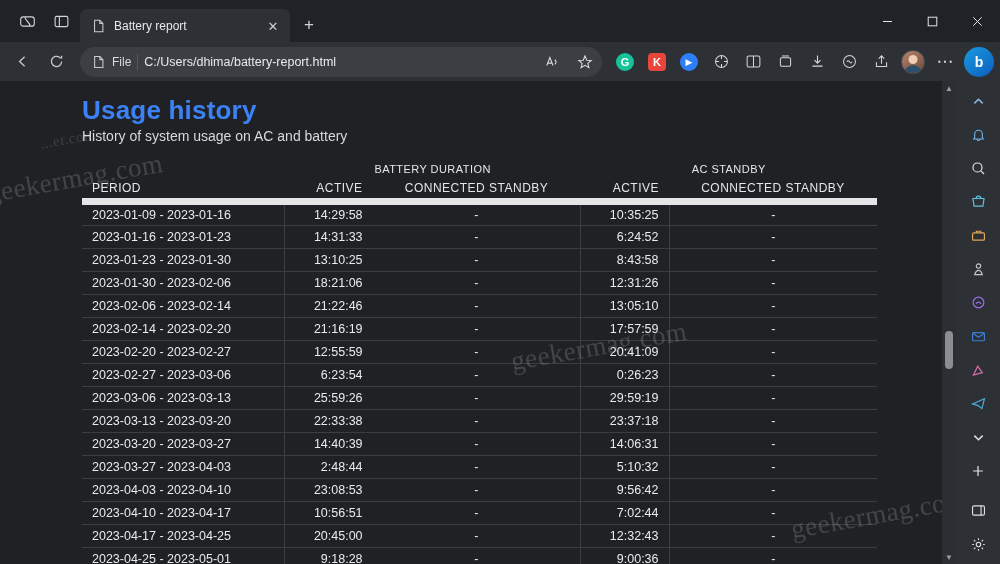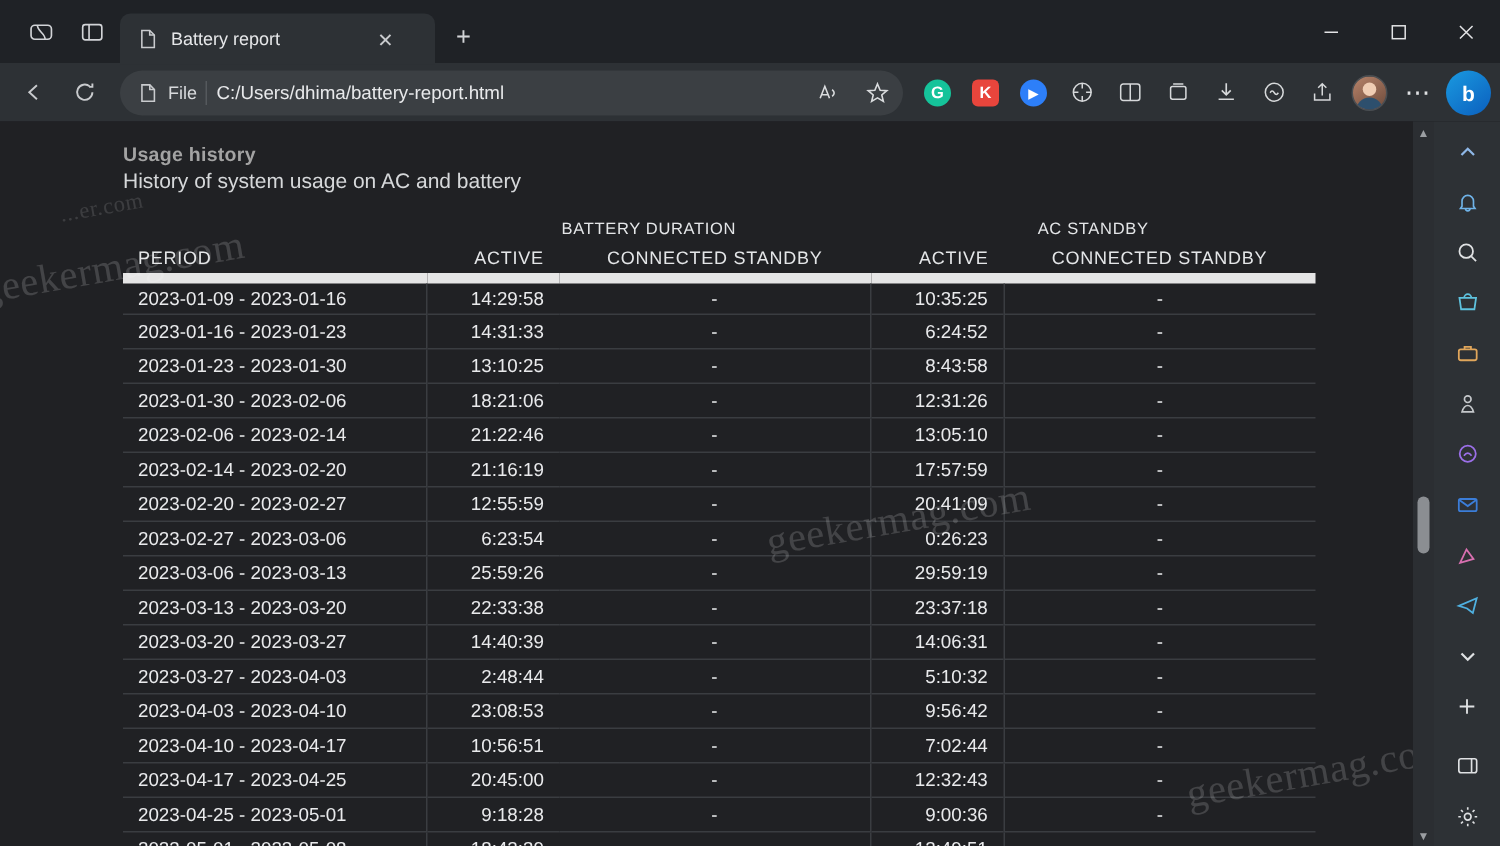--- a/index.html
+++ b/index.html
@@ -38,21 +38,21 @@
     border-radius: 5px;
     color: #d2d4d7;
   }
 
   .tab {
     height: 34px;
     min-width: 210px;
     background: #2d3135;
     border-radius: 7px 7px 0 0;
     display: flex; align-items: center;
-    padding: 0 24px 0 10px;
+    padding: 0 8px 0 10px;
     gap: 8px;
     position: relative;
     top: 1px;
     justify-content: center;
   }
   .tab-favicon {
     width: 16px; height: 16px;
     display: flex; align-items: center; justify-content: center;
     color: #c9cbce;
     flex: 0 0 auto;
@@ -177,22 +177,22 @@
     background: #202124;
   }
 
   .page-inner {
     position: absolute;
     left: 0; right: 0; top: 0;
     padding: 14px 30px 0 82px;
   }
 
   .page-title {
-    font-size: 13px;
-    color: #a3a3a3;
+    font-size: 26px;
+    color: #3b82f6;
     font-weight: bold;
     margin: 0 0 2px 0;
     letter-spacing: .2px;
   }
   .page-sub {
     font-size: 14px;
     color: #d6d8da;
     margin: 0 0 16px 0;
   }
 

